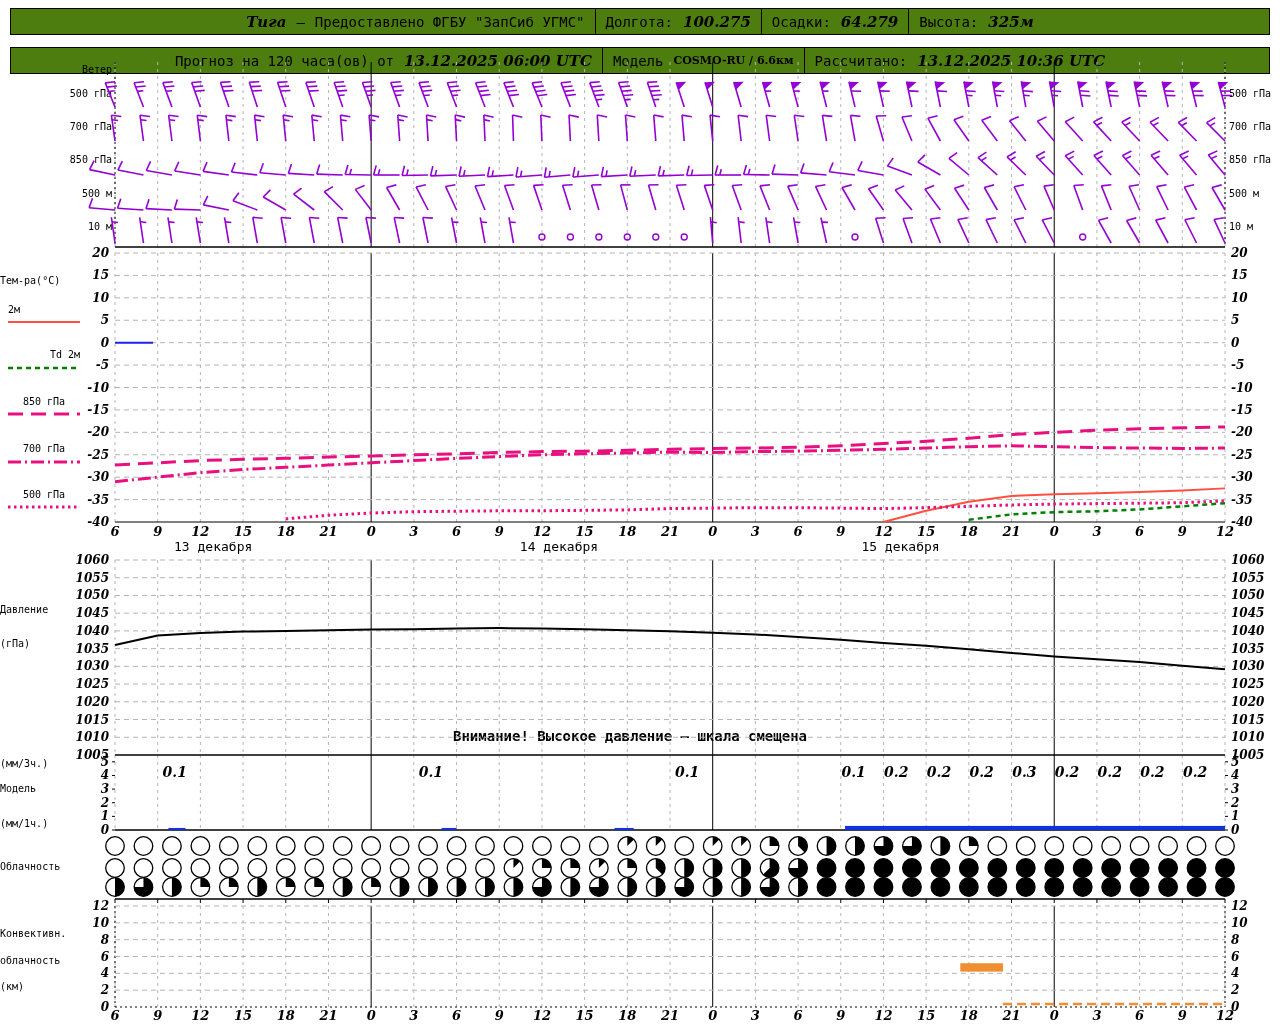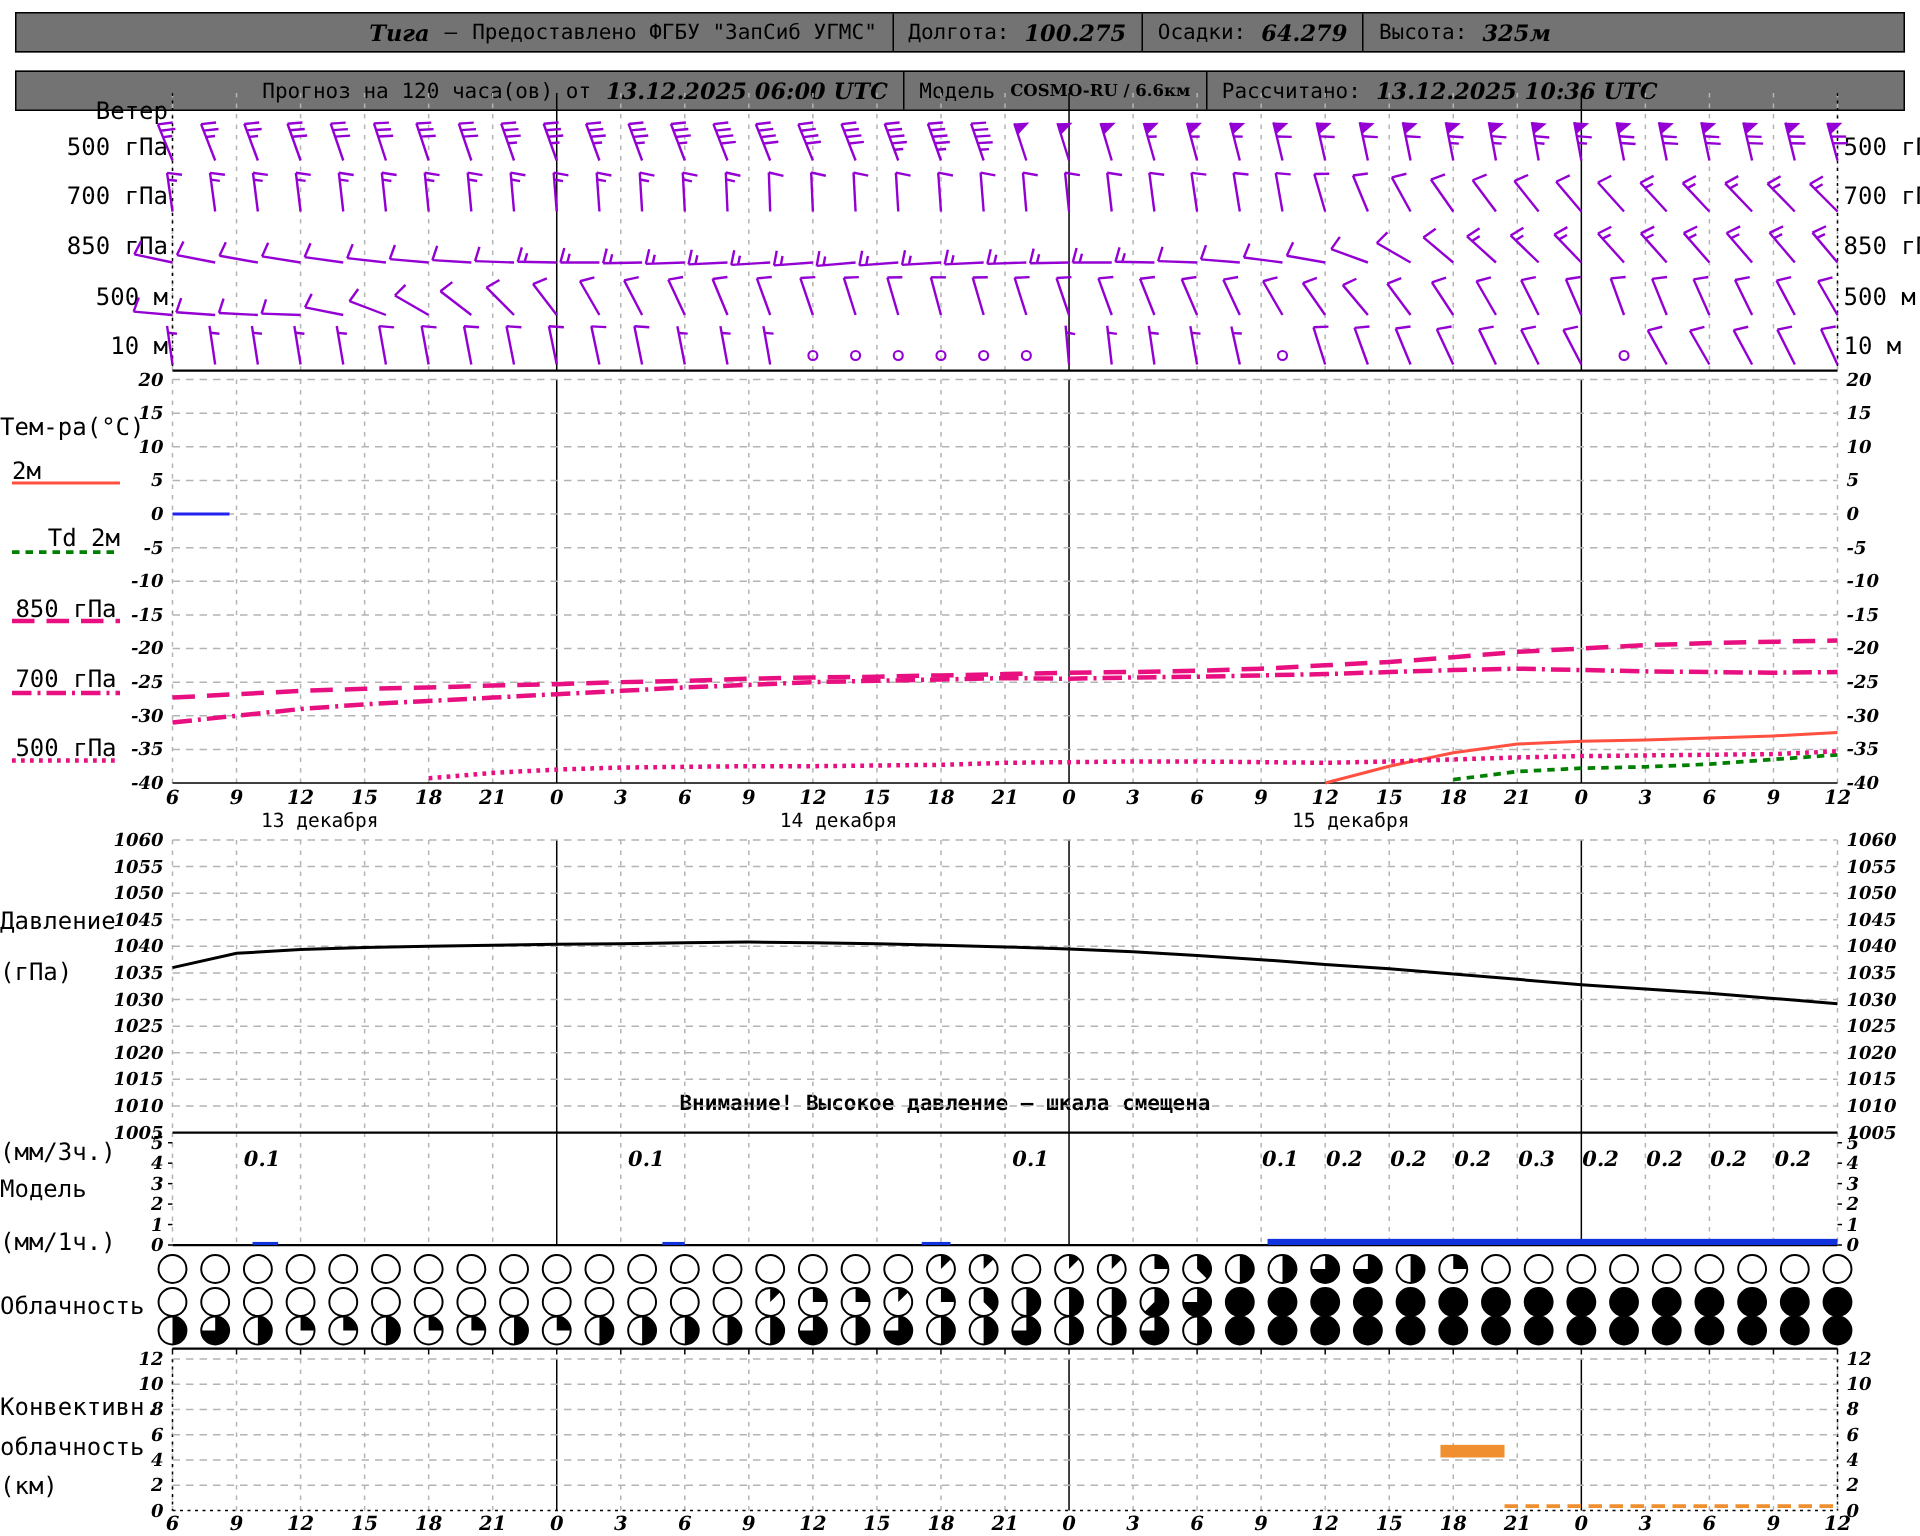--- a/index.html
+++ b/index.html
@@ -1,23 +1,23 @@
 <!DOCTYPE html>
 <html><head>
 <meta charset="utf-8">
 <style>
   html,body{margin:0;padding:0;background:#fff}
   body{width:1280px;height:1024px;position:relative;font-family:"DejaVu Sans Mono","Liberation Mono",monospace;color:#000;overflow:hidden}
-  .hdr{position:absolute;left:10px;width:1258px;height:25px;border:1px solid #000;display:flex;align-items:center;justify-content:center;gap:10px;font-size:14px;white-space:nowrap;background:#737373}
+  .hdr{position:absolute;left:10px;width:1258px;height:25px;border:1px solid #000;display:flex;align-items:center;justify-content:center;gap:10px;font-size:14px;white-space:nowrap;background:#4d7c0f}
   .hdr1{top:8px}
   .hdr2{top:47px}
   .sep{align-self:stretch;border-left:1px solid #000;width:0}
   .val{font-family:"DejaVu Serif","Liberation Serif",serif;font-style:italic;font-weight:bold;font-size:15px}
   .mod{font-family:"DejaVu Serif","Liberation Serif",serif;font-weight:bold;font-size:11px}
-  .lbl{position:absolute;font-size:16px;white-space:nowrap}
+  .lbl{position:absolute;font-size:10px;white-space:nowrap}
   .lbl.r{left:8px;width:104px;text-align:right}
   .lbl.c{left:0;width:110px;text-align:left}
   .lbl.rt{left:1229px;text-align:left}
   .warn{position:absolute;top:728px;left:280px;width:700px;text-align:center;font-weight:bold;font-size:14px}
   svg{position:absolute;left:0;top:0}
   svg text{fill:#000}
   .tick{font:italic 700 12px "DejaVu Serif","Liberation Serif",serif}
   .hour{font:italic 700 13px "DejaVu Serif","Liberation Serif",serif}
   .date{font:13px "DejaVu Sans Mono","Liberation Mono",monospace}
   .pv{font:italic 700 14px "DejaVu Serif","Liberation Serif",serif}

